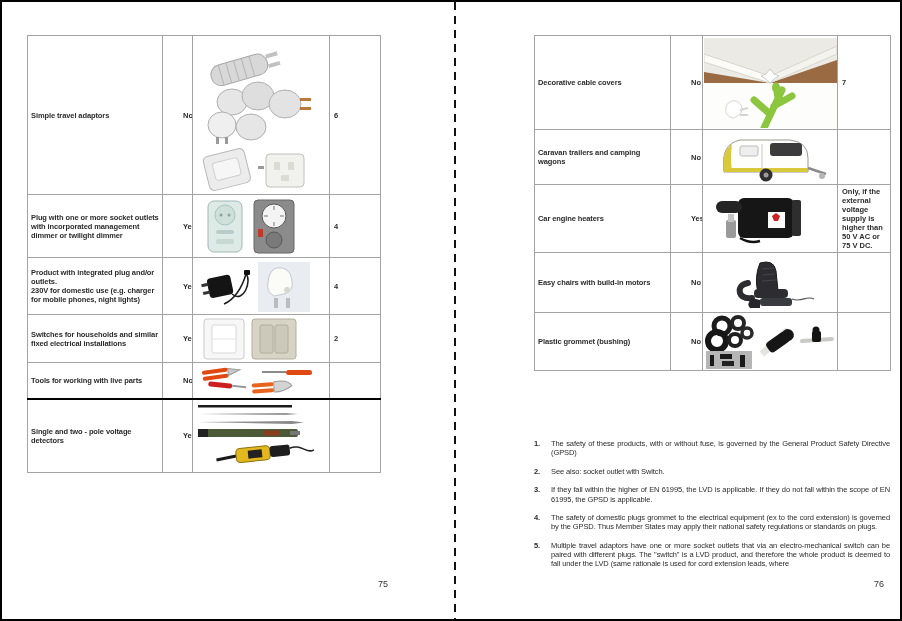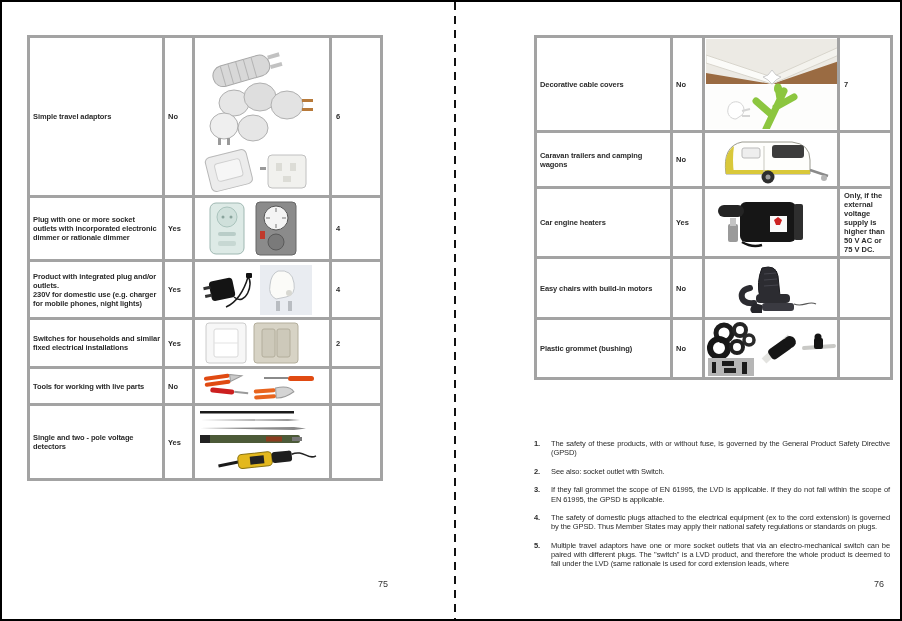--- a/index.html
+++ b/index.html
@@ -6,25 +6,25 @@
   .canvas{
     position:relative;width:902px;height:621px;box-sizing:border-box;
     background:#fff;border:2px solid #000;overflow:hidden;
     font-family:"Liberation Sans",sans-serif;color:#2b2b2b;
   }
   .page-divider{
     position:absolute;left:452px;top:0;width:2px;height:621px;
     background:repeating-linear-gradient(to bottom,#111 0 8px,transparent 8px 14px);
   }
   table.prod{border-collapse:collapse;table-layout:fixed;position:absolute;}
-  table.prod td{border:3px solid #a3a3a3;vertical-align:middle;overflow:hidden;}
+  table.prod td{border:1px solid #a3a3a3;vertical-align:middle;overflow:hidden;}
   #left-table{left:25px;top:33px;width:353px;}
   #right-table{left:532px;top:33px;width:356px;}
   td.desc{font-weight:bold;font-size:7.5px;line-height:1.2;padding:2px 2px 2px 3px;white-space:pre-line;letter-spacing:-0.1px;}
-  td.yn{font-weight:bold;font-size:7.5px;padding-left:3px;}
+  td.yn{font-weight:bold;font-size:7.5px;padding-left:20px;}
   td.imgc{padding:1px;text-align:center;background:#fff;}
   td.num{font-weight:bold;font-size:7.5px;padding:2px 2px 2px 4px;}
   td.num-top{vertical-align:top;margin-left:8px;}
   tr.thick-bottom td{border-bottom:2.5px solid #000;}
   tr.clipped td{border-bottom:none;}
   .footnotes{position:absolute;left:532px;top:437px;width:356px;}
   .footnote{display:flex;margin-bottom:9px;font-size:7.5px;line-height:1.25;letter-spacing:-0.1px;color:#2b2b2b;}
   .fn-num{flex:0 0 17px;font-weight:bold;}
   .fn-text{flex:1;text-align:justify;}
   .page-num{position:absolute;font-size:9px;color:#333;margin-left:14px;}
@@ -78,21 +78,21 @@
             <rect x="72" y="116" width="38" height="33" rx="4" fill="#f1f1ee" stroke="#c0c0c0"></rect>
             <rect x="80" y="124" width="6" height="8" fill="#dcdcd6"></rect>
               <rect x="94" y="124" width="6" height="8" fill="#dcdcd6"></rect>
             <rect x="87" y="137" width="8" height="6" fill="#dcdcd6"></rect>
             <rect x="64" y="128" width="6" height="3" fill="#9a9a9a"></rect>
           </svg>
         </td>
         <td class="num">6</td>
       </tr>
       <tr style="height:63px">
-        <td class="desc">Plug with one or more socket outlets with incorporated electronic dimmer or rationale dimmer</td>
+        <td class="desc">Plug with one or more socket outlets with incorporated management dimmer or twilight dimmer</td>
         <td class="yn">Yes</td>
         <td class="imgc">
           <svg width="135" height="59" viewBox="0 0 135 59">
             <rect x="14" y="4" width="34" height="51" rx="6" fill="#ddeae6" stroke="#9fb8b2"></rect>
             <circle cx="31" cy="18" r="10" fill="#cfe0db" stroke="#aac4bd"></circle>
             <circle cx="27" cy="18" r="1.5" fill="#8aa49d"></circle>
               <circle cx="35" cy="18" r="1.5" fill="#8aa49d"></circle>
             <rect x="22" y="33" width="18" height="4" rx="2" fill="#b9cdc8"></rect>
             <rect x="22" y="42" width="18" height="5" rx="2" fill="#c7d8d3"></rect>
             <rect x="60" y="3" width="40" height="53" rx="4" fill="#8b8b8b" stroke="#666"></rect>
@@ -316,25 +316,25 @@
     <div class="footnote">
       <span class="fn-num">1.</span>
       <span class="fn-text">The safety of these products, with or without fuse, is governed by the General Product Safety Directive (GPSD)</span>
     </div>
     <div class="footnote">
       <span class="fn-num">2.</span>
       <span class="fn-text">See also: socket outlet with Switch.</span>
     </div>
     <div class="footnote">
       <span class="fn-num">3.</span>
-      <span class="fn-text">If they fall grommet the scope of EN 61995, the LVD is applicable. If they do not fall within the scope of EN 61995, the GPSD is applicable.</span>
+      <span class="fn-text">If they fall within the higher of EN 61995, the LVD is applicable. If they do not fall within the scope of EN 61995, the GPSD is applicable.</span>
     </div>
     <div class="footnote">
       <span class="fn-num">4.</span>
-      <span class="fn-text">The safety of domestic plugs attached to the electrical equipment (ex to the cord extension) is governed by the GPSD. Thus Member States may apply their national safety regulations or standards on plugs.</span>
+      <span class="fn-text">The safety of domestic plugs grommet to the electrical equipment (ex to the cord extension) is governed by the GPSD. Thus Member States may apply their national safety regulations or standards on plugs.</span>
     </div>
     <div class="footnote">
       <span class="fn-num">5.</span>
       <span class="fn-text">Multiple travel adaptors have one or more socket outlets that via an electro-mechanical switch can be paired with different plugs. The "switch" is a LVD product, and therefore the whole product is deemed to fall under the LVD (same rationale is used for cord extension leads, where</span>
     </div>
   </div>
 
   <div class="page-num" id="page-num-right">76</div>
 
 </div>

